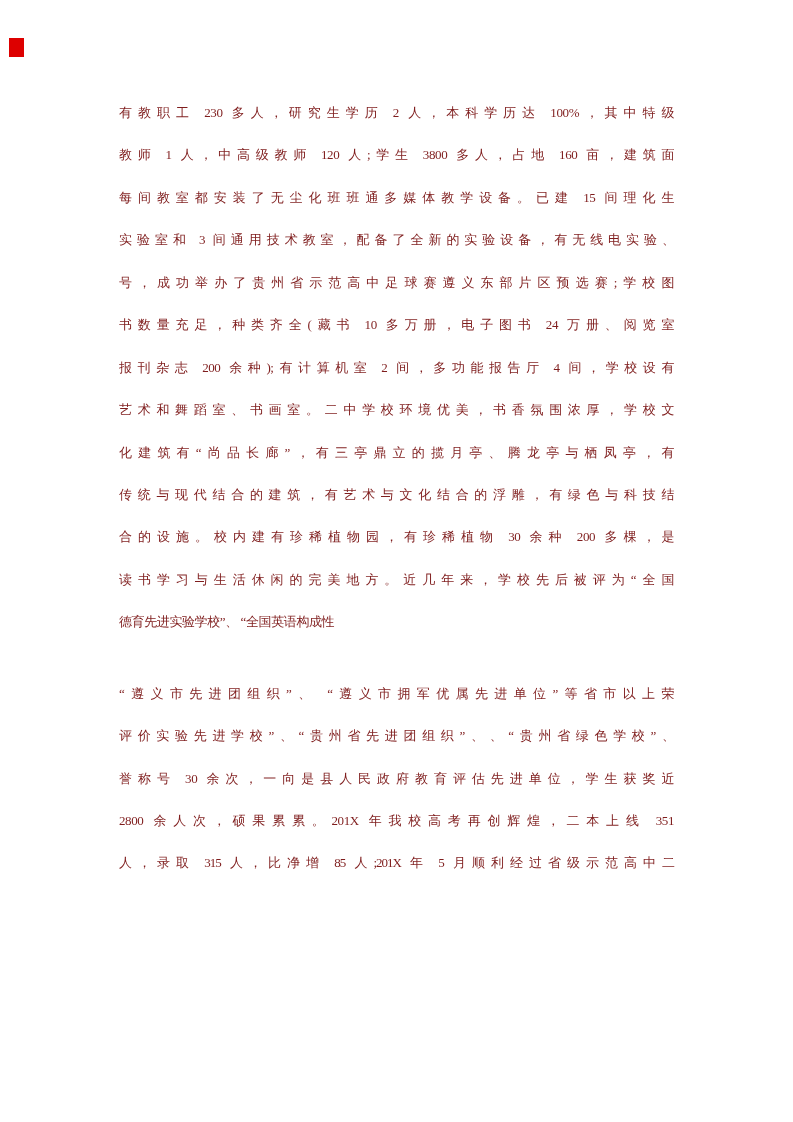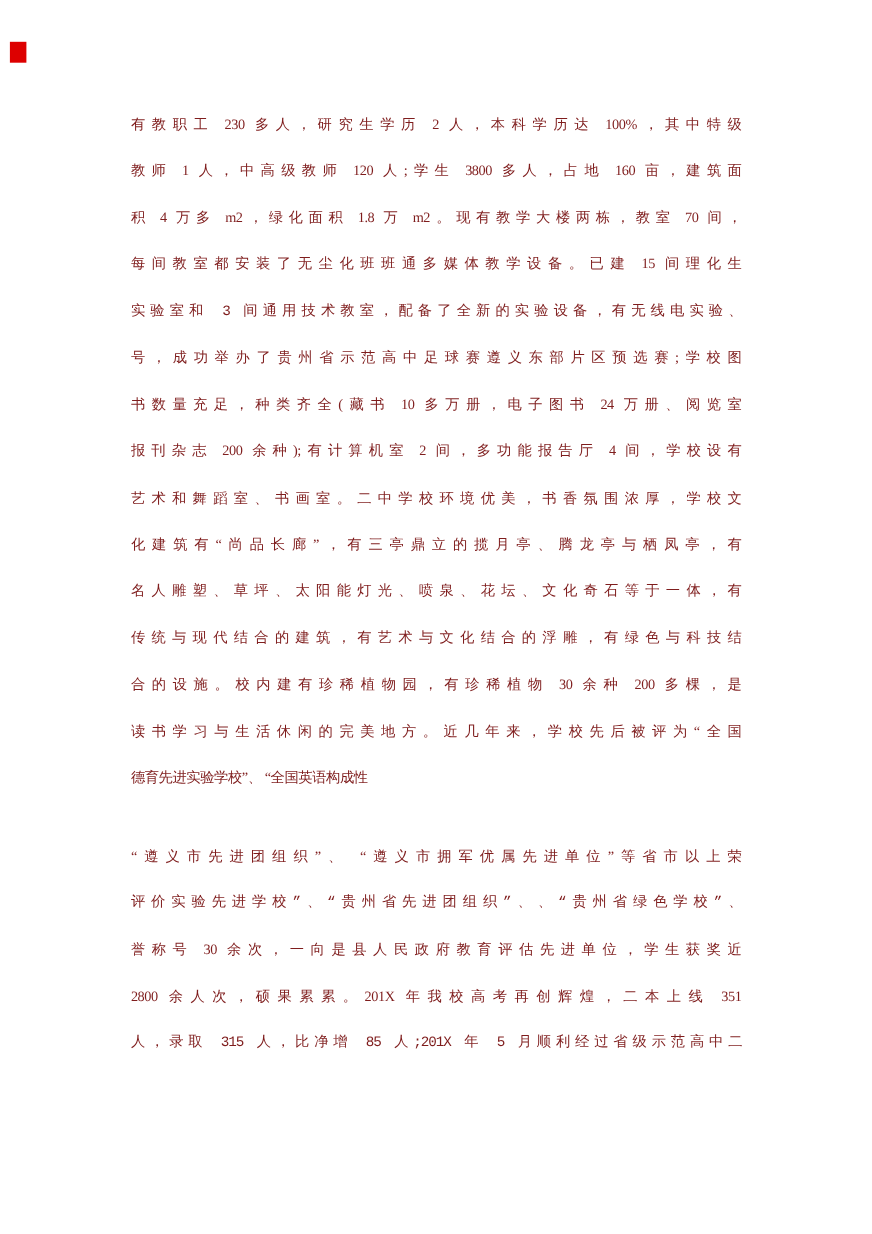--- a/index.html
+++ b/index.html
@@ -40,44 +40,41 @@
     text-align-last: justify;
     white-space: nowrap;
     height: 42.45px;
   }
   .line.lastline {
     text-align: center;
     text-align-last: left;
   }
   .line.tight {
     letter-spacing: -1px;
-    font-family: Liberation Mono, monospace;
   }
 </style>
 </head>
 <body>
 
 <div class="page">
 
   <div class="red-marker"></div>
 
   <div class="textblock">
 
     <div class="para">
       <div class="line">有教职工 230 多人，研究生学历 2 人，本科学历达 100%，其中特级</div>
       <div class="line">教师 1 人，中高级教师 120 人;学生 3800 多人，占地 160 亩，建筑面</div>
-      <div class="line">积 4 万多 m2，绿化面积 1.8 万 m2。现有教学大楼两栋，教室 70 间，</div>
       <div class="line">每间教室都安装了无尘化班班通多媒体教学设备。已建 15 间理化生</div>
       <div class="line tight">实验室和 3 间通用技术教室，配备了全新的实验设备，有无线电实验、</div>
       <div class="line">号，成功举办了贵州省示范高中足球赛遵义东部片区预选赛;学校图</div>
       <div class="line">书数量充足，种类齐全(藏书 10 多万册，电子图书 24 万册、阅览室</div>
       <div class="line">报刊杂志 200 余种);有计算机室 2 间，多功能报告厅 4 间，学校设有</div>
       <div class="line">艺术和舞蹈室、书画室。二中学校环境优美，书香氛围浓厚，学校文</div>
       <div class="line">化建筑有“尚品长廊”，有三亭鼎立的揽月亭、腾龙亭与栖凤亭，有</div>
-      <div class="line">名人雕塑、草坪、太阳能灯光、喷泉、花坛、文化奇石等于一体，有</div>
       <div class="line">传统与现代结合的建筑，有艺术与文化结合的浮雕，有绿色与科技结</div>
       <div class="line">合的设施。校内建有珍稀植物园，有珍稀植物 30 余种 200 多棵，是</div>
       <div class="line">读书学习与生活休闲的完美地方。近几年来，学校先后被评为“全国</div>
       <div class="line lastline">德育先进实验学校”、 “全国英语构成性</div>
     </div>
 
     <div class="para para2">
       <div class="line">“遵义市先进团组织”、 “遵义市拥军优属先进单位”等省市以上荣</div>
       <div class="line tight">评价实验先进学校”、“贵州省先进团组织”、、“贵州省绿色学校”、</div>
       <div class="line">誉称号 30 余次，一向是县人民政府教育评估先进单位，学生获奖近</div>

